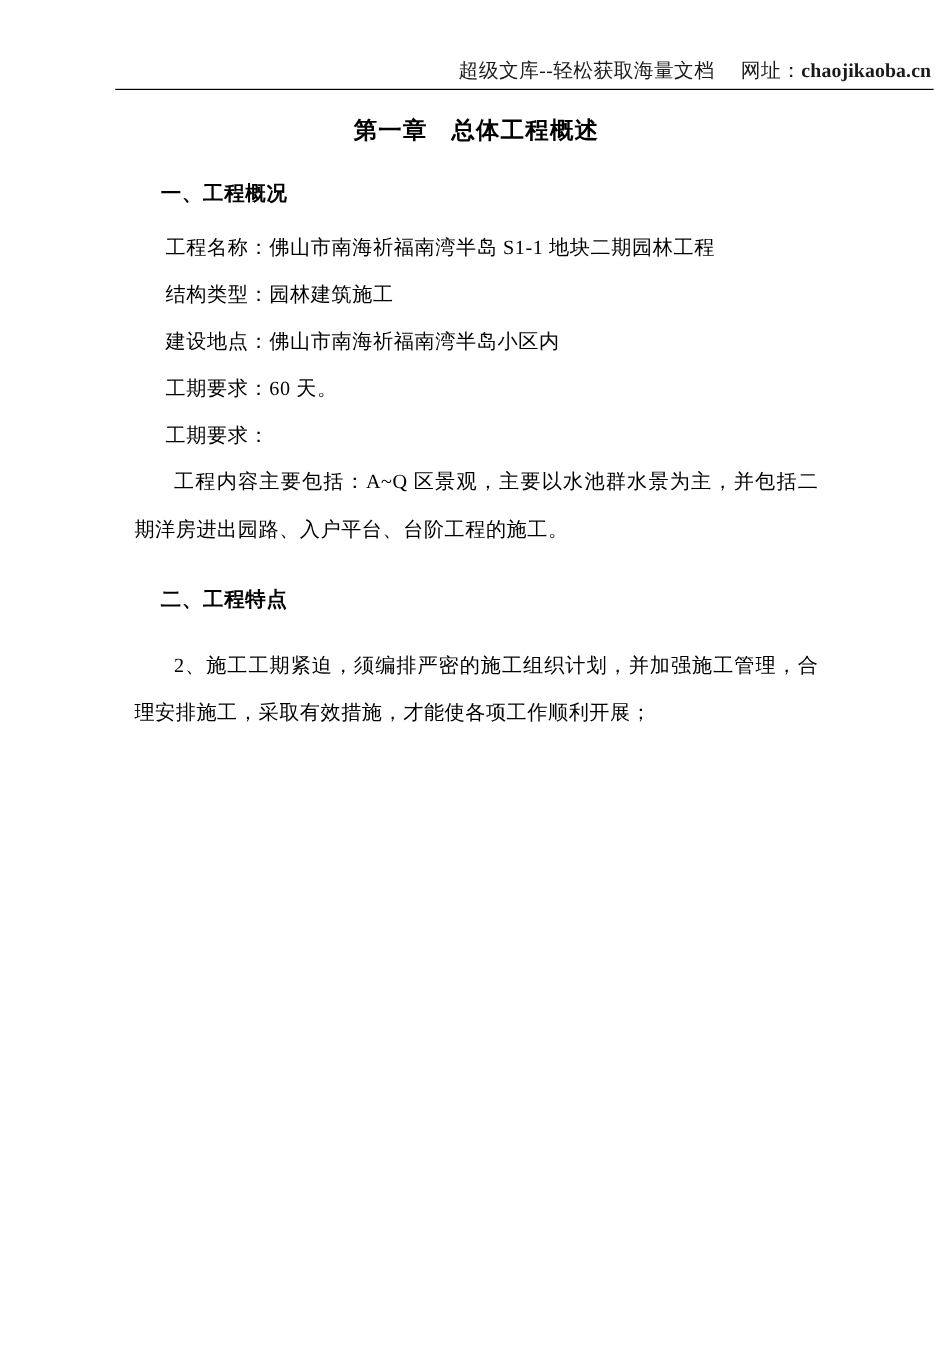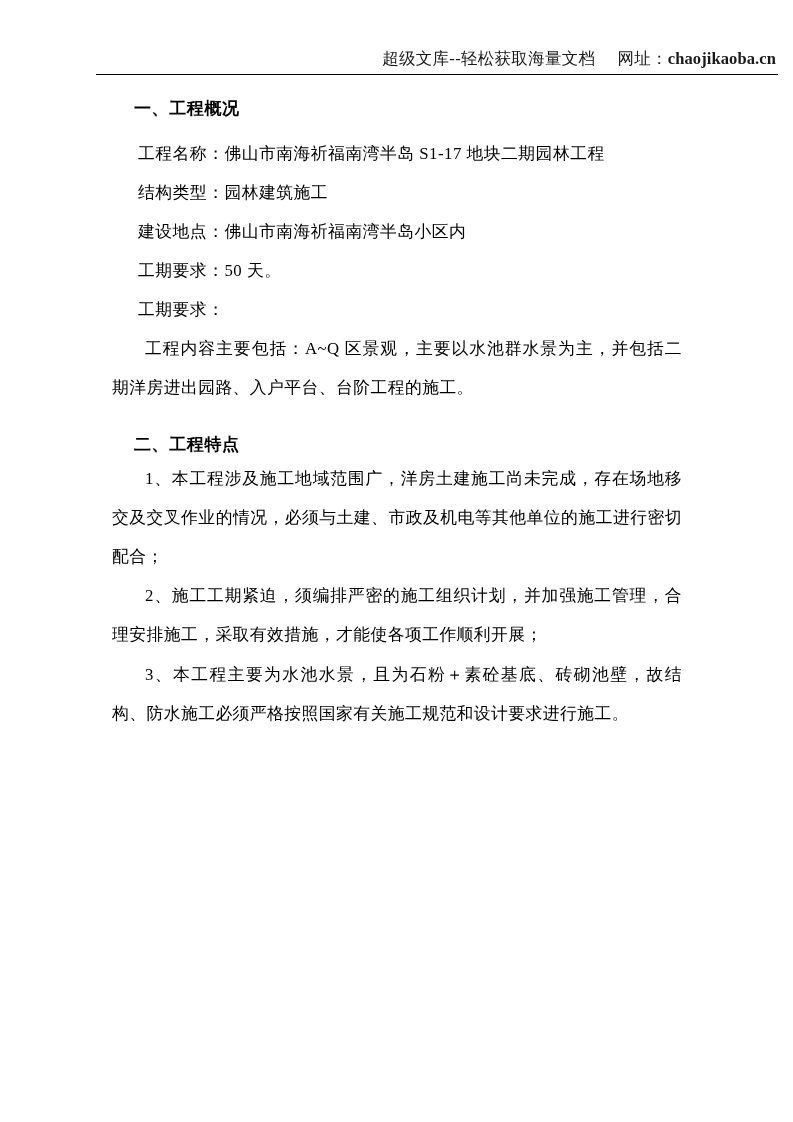--- a/index.html
+++ b/index.html
@@ -70,22 +70,21 @@
     font-size: 17px;
     font-weight: bold;
     letter-spacing: 0.6px;
     margin: 0 0 12px 0;
     padding-left: 22px;
     line-height: 1.5;
     font-family: "Liberation Sans", "DejaVu Sans", sans-serif;
   }
   .section-heading.second {
     margin-top: 26px;
-    margin-bottom: 0;
-    font-family: Liberation Mono, monospace;
+    margin-bottom: 23px;
   }
 
   .info-line {
     font-size: 16.8px;
     line-height: 2.33;
     letter-spacing: 0.5px;
     padding-left: 26px;
     margin: 0;
     white-space: nowrap;
   }
@@ -131,36 +130,37 @@
 
   <div class="header">
     <div class="header-line">
       <span class="header-site">超级文库--轻松获取海量文档</span><span class="header-gap"></span><span class="header-url-label">网址：</span><span class="header-url">chaojikaoba.cn</span>
     </div>
     <div class="header-rule"></div>
   </div>
 
   <div class="content">
 
+    <h1 class="chapter-title">
+      <span>第一章</span><span class="gap"></span><span>总体工程概述</span>
+    </h1>
 
     <h2 class="section-heading">一、工程概况</h2>
 
-    <p class="info-line">工程名称：佛山市南海祈福南湾半岛 S1-17 地块二期园林工程</p>
+    <p class="info-line">工程名称：佛山市南海祈福南湾半岛 S1-1 地块二期园林工程</p>
     <p class="info-line">结构类型：园林建筑施工</p>
     <p class="info-line">建设地点：佛山市南海祈福南湾半岛小区内</p>
-    <p class="info-line">工期要求：50 天。</p>
+    <p class="info-line">工期要求：60 天。</p>
     <p class="info-line">工期要求：</p>
 
     <p class="para">工程内容主要包括：A~Q 区景观，主要以水池群水景为主，并包括二期洋房进出园路、入户平台、台阶工程的施工。</p>
 
     <h2 class="section-heading second">二、工程特点</h2>
 
-    <p class="para">1、本工程涉及施工地域范围广，洋房土建施工尚未完成，存在场地移交及交叉作业的情况，必须与土建、市政及机电等其他单位的施工进行密切配合；</p>
     <p class="para">2、施工工期紧迫，须编排严密的施工组织计划，并加强施工管理，合理安排施工，采取有效措施，才能使各项工作顺利开展；</p>
-    <p class="para">3、本工程主要为水池水景，且为石粉＋素砼基底、砖砌池壁，故结构、防水施工必须严格按照国家有关施工规范和设计要求进行施工。</p>
 
   </div>
 
   <div class="footer">
     <span class="footer-org">工程内容主要包括（集团）有限公司</span>
     <span class="footer-page">1</span>
   </div>
 
 </div>
 

